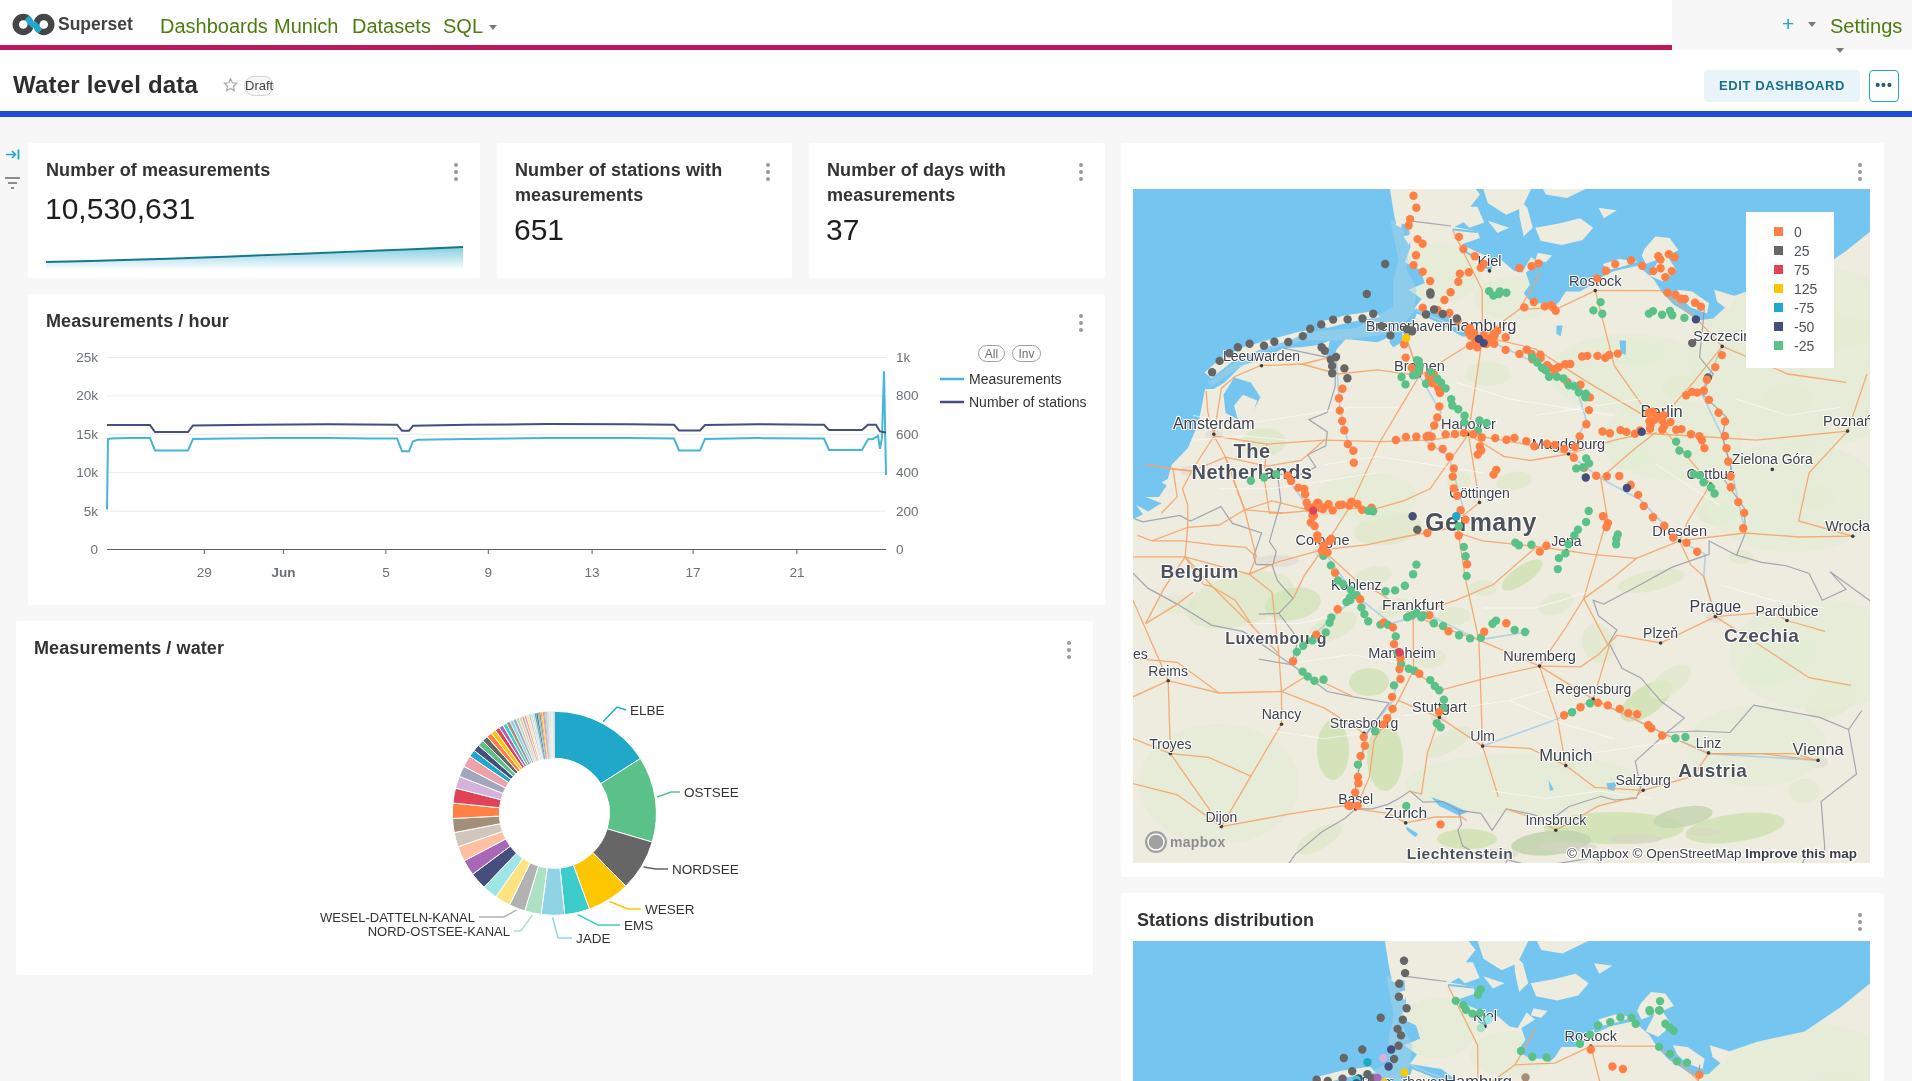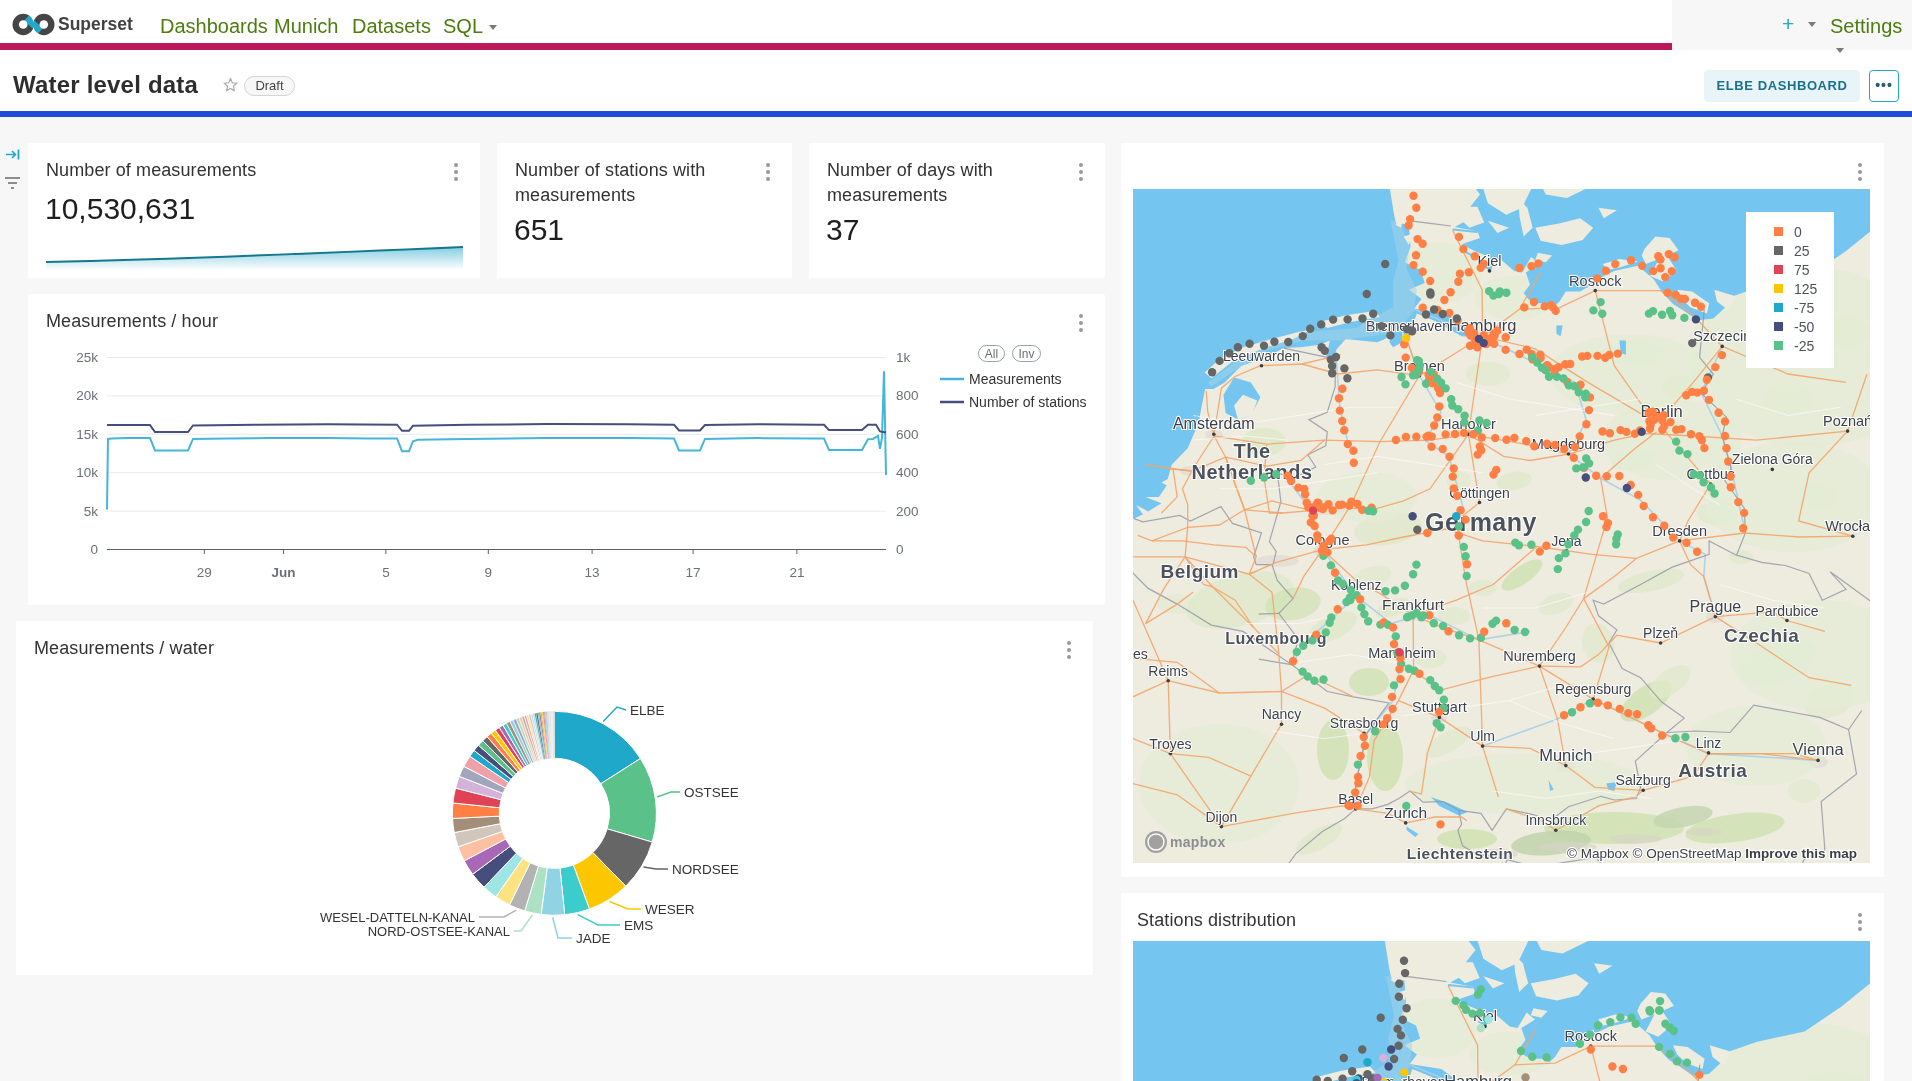--- a/index.html
+++ b/index.html
@@ -1,26 +1,26 @@
 <!DOCTYPE html>
 <html><head><meta charset="utf-8"><title>Water level data</title><style>
 *{margin:0;padding:0;box-sizing:border-box}
 html,body{width:1912px;height:1081px;font-family:"Liberation Sans",sans-serif;background:#f7f7f7;position:relative;overflow:hidden}
-.nav{position:absolute;left:0;top:0;width:1672px;height:50px;background:#fff;border-bottom:7px solid #be185d;z-index:5}
+.nav{position:absolute;left:0;top:0;width:1672px;height:50px;background:#fff;border-bottom:5px solid #be185d;z-index:5}
 .nav .logo{position:absolute;left:12px;top:13px}
 .nav .brand{position:absolute;left:58px;top:14px;font-size:17.5px;font-weight:700;color:#434343;letter-spacing:0px}
 .nav a{position:absolute;top:15px;font-size:20px;color:#4d7c0f;text-decoration:none}
 .caret{display:inline-block;width:0;height:0;border-left:4.5px solid transparent;border-right:4.5px solid transparent;border-top:5.5px solid #7a7a7a;vertical-align:middle;margin-left:6px}
 .titlebar{position:absolute;left:0;top:50px;width:1912px;height:67px;background:#fff;border-bottom:6px solid #1d4ed8}
 .h1{position:absolute;left:13px;top:21px;font-size:24px;font-weight:700;color:#2e2e2e;letter-spacing:0.2px}
-.draft{position:absolute;left:244px;top:26px;width:51px;height:20px;border:1px solid #d4d4d4;border-radius:10px;background:#f7f7f7;font-size:13px;color:#454545;text-align:center;line-height:18px}
+.draft{position:absolute;left:244px;top:26px;width:30px;height:20px;border:1px solid #d4d4d4;border-radius:10px;background:#f7f7f7;font-size:13px;color:#454545;text-align:center;line-height:18px}
 .editbtn{position:absolute;left:1704px;top:20px;width:156px;height:32px;background:#e9f4f9;border-radius:4px;color:#196f8e;font-size:13px;font-weight:700;letter-spacing:0.6px;text-align:center;line-height:32px}
 .dotsbtn{position:absolute;left:1869px;top:20px;width:30px;height:32px;border:1px solid #20A7C9;border-radius:4px;background:#fff;text-align:center;line-height:28px;color:#28606e;font-weight:700;font-size:14px;letter-spacing:1px}
 .card{position:absolute;background:#fff;border-radius:2px}
-.ct{position:absolute;left:18px;top:15px;font-size:18px;font-weight:400;color:#333;line-height:25px;letter-spacing:0.1px}
+.ct{position:absolute;left:18px;top:15px;font-size:18px;font-weight:700;color:#333;line-height:25px;letter-spacing:0.1px}
 .menu3{position:absolute;right:22px;top:20px;width:4px}
 .menu3 i{display:block;width:4px;height:4px;border-radius:50%;background:#999;margin-bottom:3px}
 .bignum{position:absolute;left:17px;top:49px;font-size:30px;color:#1e1e1e}
 svg text{font-family:"Liberation Sans",sans-serif}
 </style></head><body>
 <div class="nav">
  <svg class="logo" width="43" height="23" viewBox="0 0 43 23">
   <defs>
         <mask id="lmask">
     <rect x="-2" y="-2" width="47" height="27" fill="#000"></rect>
@@ -43,21 +43,21 @@
  <span style="position:absolute;left:1782px;top:12px;font-size:21px;color:#20A7C9;font-weight:400">+</span>
  <span class="caret" style="position:absolute;left:1802px;top:22px"></span>
  <a style="left:1830px">Settings<span class="caret"></span></a>
 </div>
 <div class="titlebar">
  <div class="h1">Water level data</div>
  <svg style="position:absolute;left:222px;top:27px" width="17" height="16" viewBox="0 0 24 24">
       <path d="M12 2.6 L14.8 8.6 L21.2 9.4 L16.5 13.9 L17.7 20.3 L12 17.2 L6.3 20.3 L7.5 13.9 L2.8 9.4 L9.2 8.6 Z" fill="none" stroke="#a8a8a8" stroke-width="1.8"></path>
     </svg>
  <div class="draft">Draft</div>
- <div class="editbtn">ELBE DASHBOARD</div>
+ <div class="editbtn">EDIT DASHBOARD</div>
  <div class="dotsbtn">•••</div>
 </div>
 <svg style="position:absolute;left:5px;top:148px" width="16" height="13" viewBox="0 0 16 13">
     <path d="M1 6.5 H10 M7 3 L10.5 6.5 L7 10" stroke="#20A7C9" stroke-width="1.6" fill="none"></path>
     <path d="M13.5 1.5 V11.5" stroke="#20A7C9" stroke-width="1.8"></path>
   </svg>
 <svg style="position:absolute;left:4px;top:176px" width="17" height="14" viewBox="0 0 17 14">
     <path d="M1 2 H16 M4 7 H13 M7 12 H10" stroke="#6b6b6b" stroke-width="1.7"></path>
   </svg>
 

